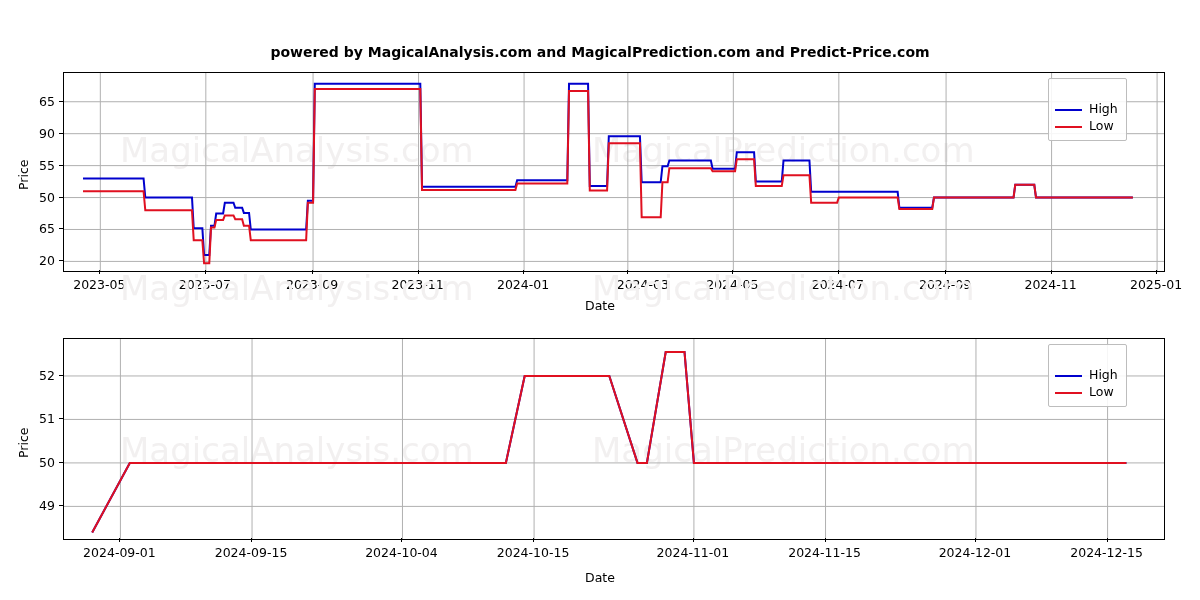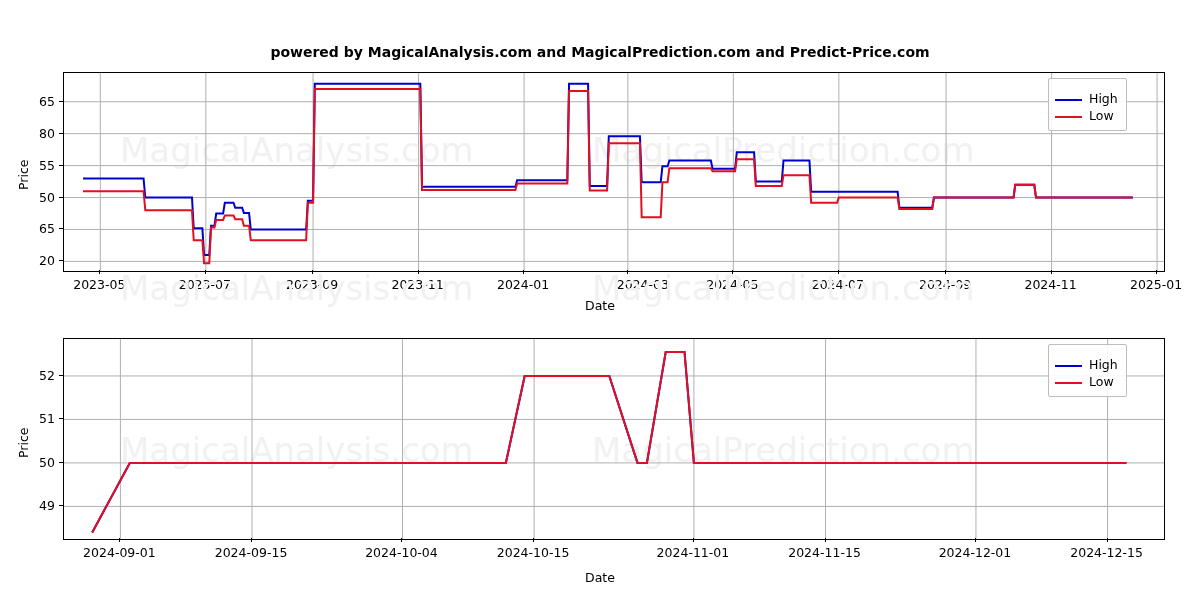--- a/index.html
+++ b/index.html
@@ -45,21 +45,21 @@
     transform:translateY(-50%);white-space:nowrap;
   }
   .xtick{
     position:absolute;font-size:12.5px;
     transform:translateX(-50%);white-space:nowrap;
   }
 
   
   .legend{
     position:absolute;border:1px solid #bdbdbd;background:rgba(255,255,255,.88);
-    border-radius:2px;padding:12px 8px 5px 6px;
+    border-radius:2px;padding:22px 8px 5px 6px;
   }
   .legend-row{display:flex;align-items:center;height:17px;}
   .legend-line{width:27px;height:0;border-top-width:2px;border-top-style:solid;margin-right:7px;}
   .legend-label{font-size:12.5px;line-height:1;}
 
   
   .wm{
     position:absolute;font-size:34px;color:#f2f0f0;white-space:nowrap;
     font-weight:400;pointer-events:none;user-select:none;
   }
@@ -106,21 +106,21 @@
 
     <div id="yticks-top">
         <div class="ytick" style="left: 17px; width: 38px; top: 198.419px;">20</div>
         <div style="position: absolute; background: rgb(0, 0, 0); width: 4px; height: 1px; left: 59px; top: 198.419px;"></div>
         <div class="ytick" style="left: 17px; width: 38px; top: 166.484px;">65</div>
         <div style="position: absolute; background: rgb(0, 0, 0); width: 4px; height: 1px; left: 59px; top: 166.484px;"></div>
         <div class="ytick" style="left: 17px; width: 38px; top: 134.548px;">50</div>
         <div style="position: absolute; background: rgb(0, 0, 0); width: 4px; height: 1px; left: 59px; top: 134.548px;"></div>
         <div class="ytick" style="left: 17px; width: 38px; top: 102.613px;">55</div>
         <div style="position: absolute; background: rgb(0, 0, 0); width: 4px; height: 1px; left: 59px; top: 102.613px;"></div>
-        <div class="ytick" style="left: 17px; width: 38px; top: 70.6774px;">80</div>
+        <div class="ytick" style="left: 17px; width: 38px; top: 70.6774px;">90</div>
         <div style="position: absolute; background: rgb(0, 0, 0); width: 4px; height: 1px; left: 59px; top: 70.6774px;"></div>
         <div class="ytick" style="left: 17px; width: 38px; top: 38.7419px;">65</div>
         <div style="position: absolute; background: rgb(0, 0, 0); width: 4px; height: 1px; left: 59px; top: 38.7419px;"></div>
       </div>
     <div id="xticks-top">
         <div class="xtick" style="left: 99.3208px; top: 215px;">2023-05</div>
         <div style="position: absolute; background: rgb(0, 0, 0); width: 1px; height: 4px; left: 99.3208px; top: 208px;"></div>
         <div class="xtick" style="left: 204.824px; top: 215px;">2023-07</div>
         <div style="position: absolute; background: rgb(0, 0, 0); width: 1px; height: 4px; left: 204.824px; top: 208px;"></div>
         <div class="xtick" style="left: 312.057px; top: 215px;">2023-09</div>

